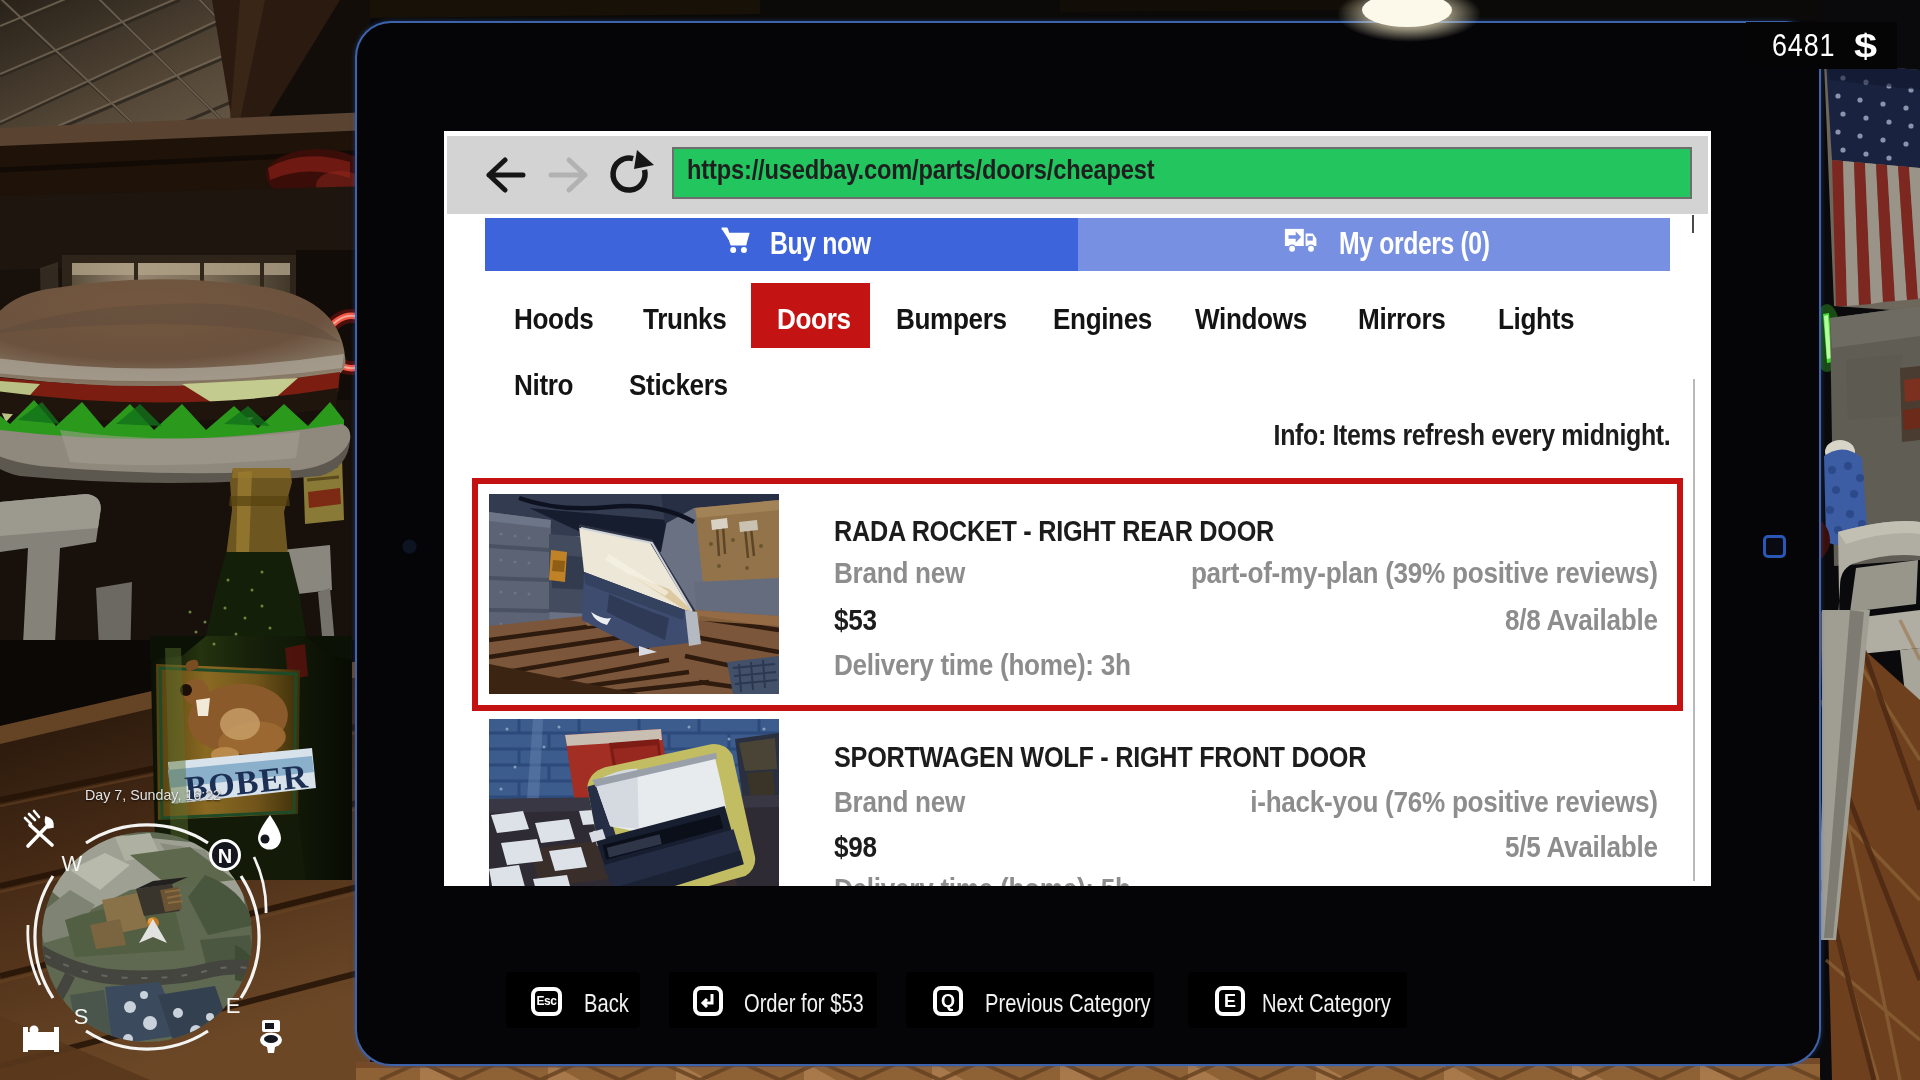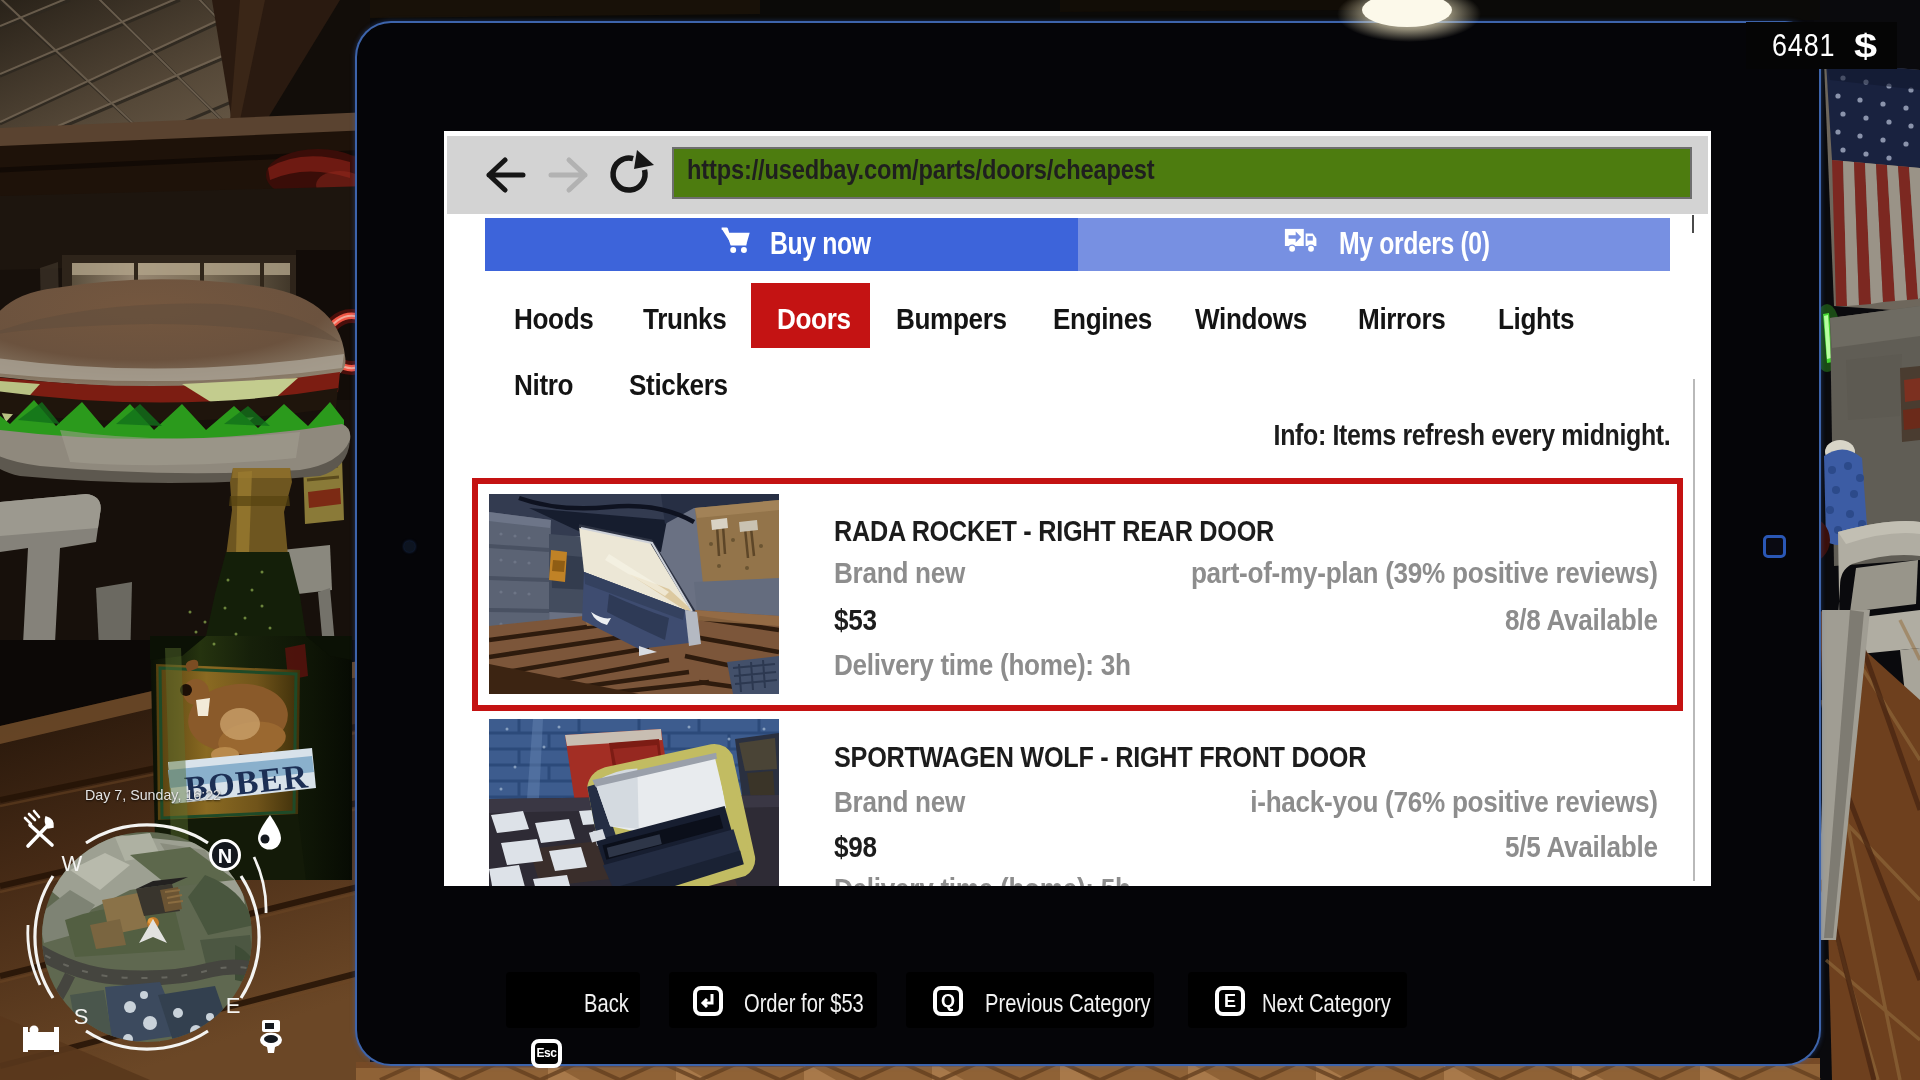--- a/index.html
+++ b/index.html
@@ -9,21 +9,21 @@
   
   #tablet{position:absolute;left:355px;top:21px;width:1462px;height:1041px;
     background:#050508;border:2px solid rgba(72,118,200,0.85);border-radius:36px;
     box-shadow:0 0 5px rgba(60,110,210,.4);}
   #homebtn{position:absolute;left:1763px;top:535px;width:17px;height:17px;
     border:3px solid #2a57b5;border-radius:5px;background:#0a0a12;}
   
   #browser{position:absolute;left:444px;top:131px;width:1267px;height:755px;
     background:#ffffff;overflow:hidden;}
   #toolbar{position:absolute;left:3px;top:5px;width:1261px;height:78px;background:#d3d3d3;}
-  #urlbox{position:absolute;left:225px;top:11px;width:1016px;height:48px;background:#4d7c0f;
+  #urlbox{position:absolute;left:225px;top:11px;width:1016px;height:48px;background:#22c55e;
     border:2px solid #6e6e6e;text-decoration:underline;}
   #urltext{position:absolute;left:13px;top:4px;font-size:28.5px;font-weight:bold;color:#1f1f1f;letter-spacing:-0.2px;transform:scaleX(0.83);transform-origin:left center;white-space:nowrap;}
   
   #buynow{position:absolute;left:41px;top:87px;width:593px;height:53px;background:#3d64da;}
   #myorders{position:absolute;left:634px;top:87px;width:592px;height:53px;background:#7790e2;}
   .bluetxt{position:absolute;color:#fff;font-weight:bold;font-size:31px;letter-spacing:-0.5px;transform:scaleX(0.80);transform-origin:left center;white-space:nowrap;}
   
   .tab{position:absolute;font-size:29px;font-weight:bold;color:#141414;letter-spacing:-0.4px;transform:scaleX(0.9);transform-origin:left center;white-space:nowrap;}
   #doorstab{position:absolute;left:307px;top:152px;width:119px;height:65px;background:#c41313;}
   
@@ -566,21 +566,21 @@
   </div>
 
   <div id="money"></div>
   <div id="moneyval">6481</div>
   <div id="moneycur">$</div>
 
   <div class="hudbtn" style="left:506px;top:972px;width:134px;"></div>
   <div class="hudbtn" style="left:669px;top:972px;width:208px;"></div>
   <div class="hudbtn" style="left:906px;top:972px;width:248px;"></div>
   <div class="hudbtn" style="left:1188px;top:972px;width:219px;"></div>
-  <div class="keycap" style="left:531px;top:1039px;width:23px;height:21px;font-size:12px;line-height:21px;border-radius:8px;border-width:4px;letter-spacing:-0.5px;">Esc</div>
+  <div class="keycap" style="left:531px;top:987px;width:23px;height:21px;font-size:12px;line-height:21px;border-radius:8px;border-width:4px;letter-spacing:-0.5px;">Esc</div>
   <div class="hudtxt" style="left:584px;top:988px;">Back</div>
   <div class="keycap" style="left:693px;top:986px;width:22px;height:22px;border-width:4px;border-radius:8px;"><svg width="22" height="22" viewBox="0 0 22 22">
         <path d="M15 4 L15 13 L7 13 M10 9 L6 13 L10 17" stroke="#fff" stroke-width="3" fill="none"></path>
       </svg></div>
   <div class="hudtxt" style="left:744px;top:988px;">Order for $53</div>
   <div class="keycap" style="left:933px;top:986px;width:22px;height:22px;font-size:18px;line-height:22px;border-width:4px;border-radius:8px;">Q</div>
   <div class="hudtxt" style="left:985px;top:988px;">Previous Category</div>
   <div class="keycap" style="left:1215px;top:986px;width:22px;height:22px;font-size:18px;line-height:22px;border-width:4px;border-radius:8px;">E</div>
   <div class="hudtxt" style="left:1262px;top:988px;">Next Category</div>
 

